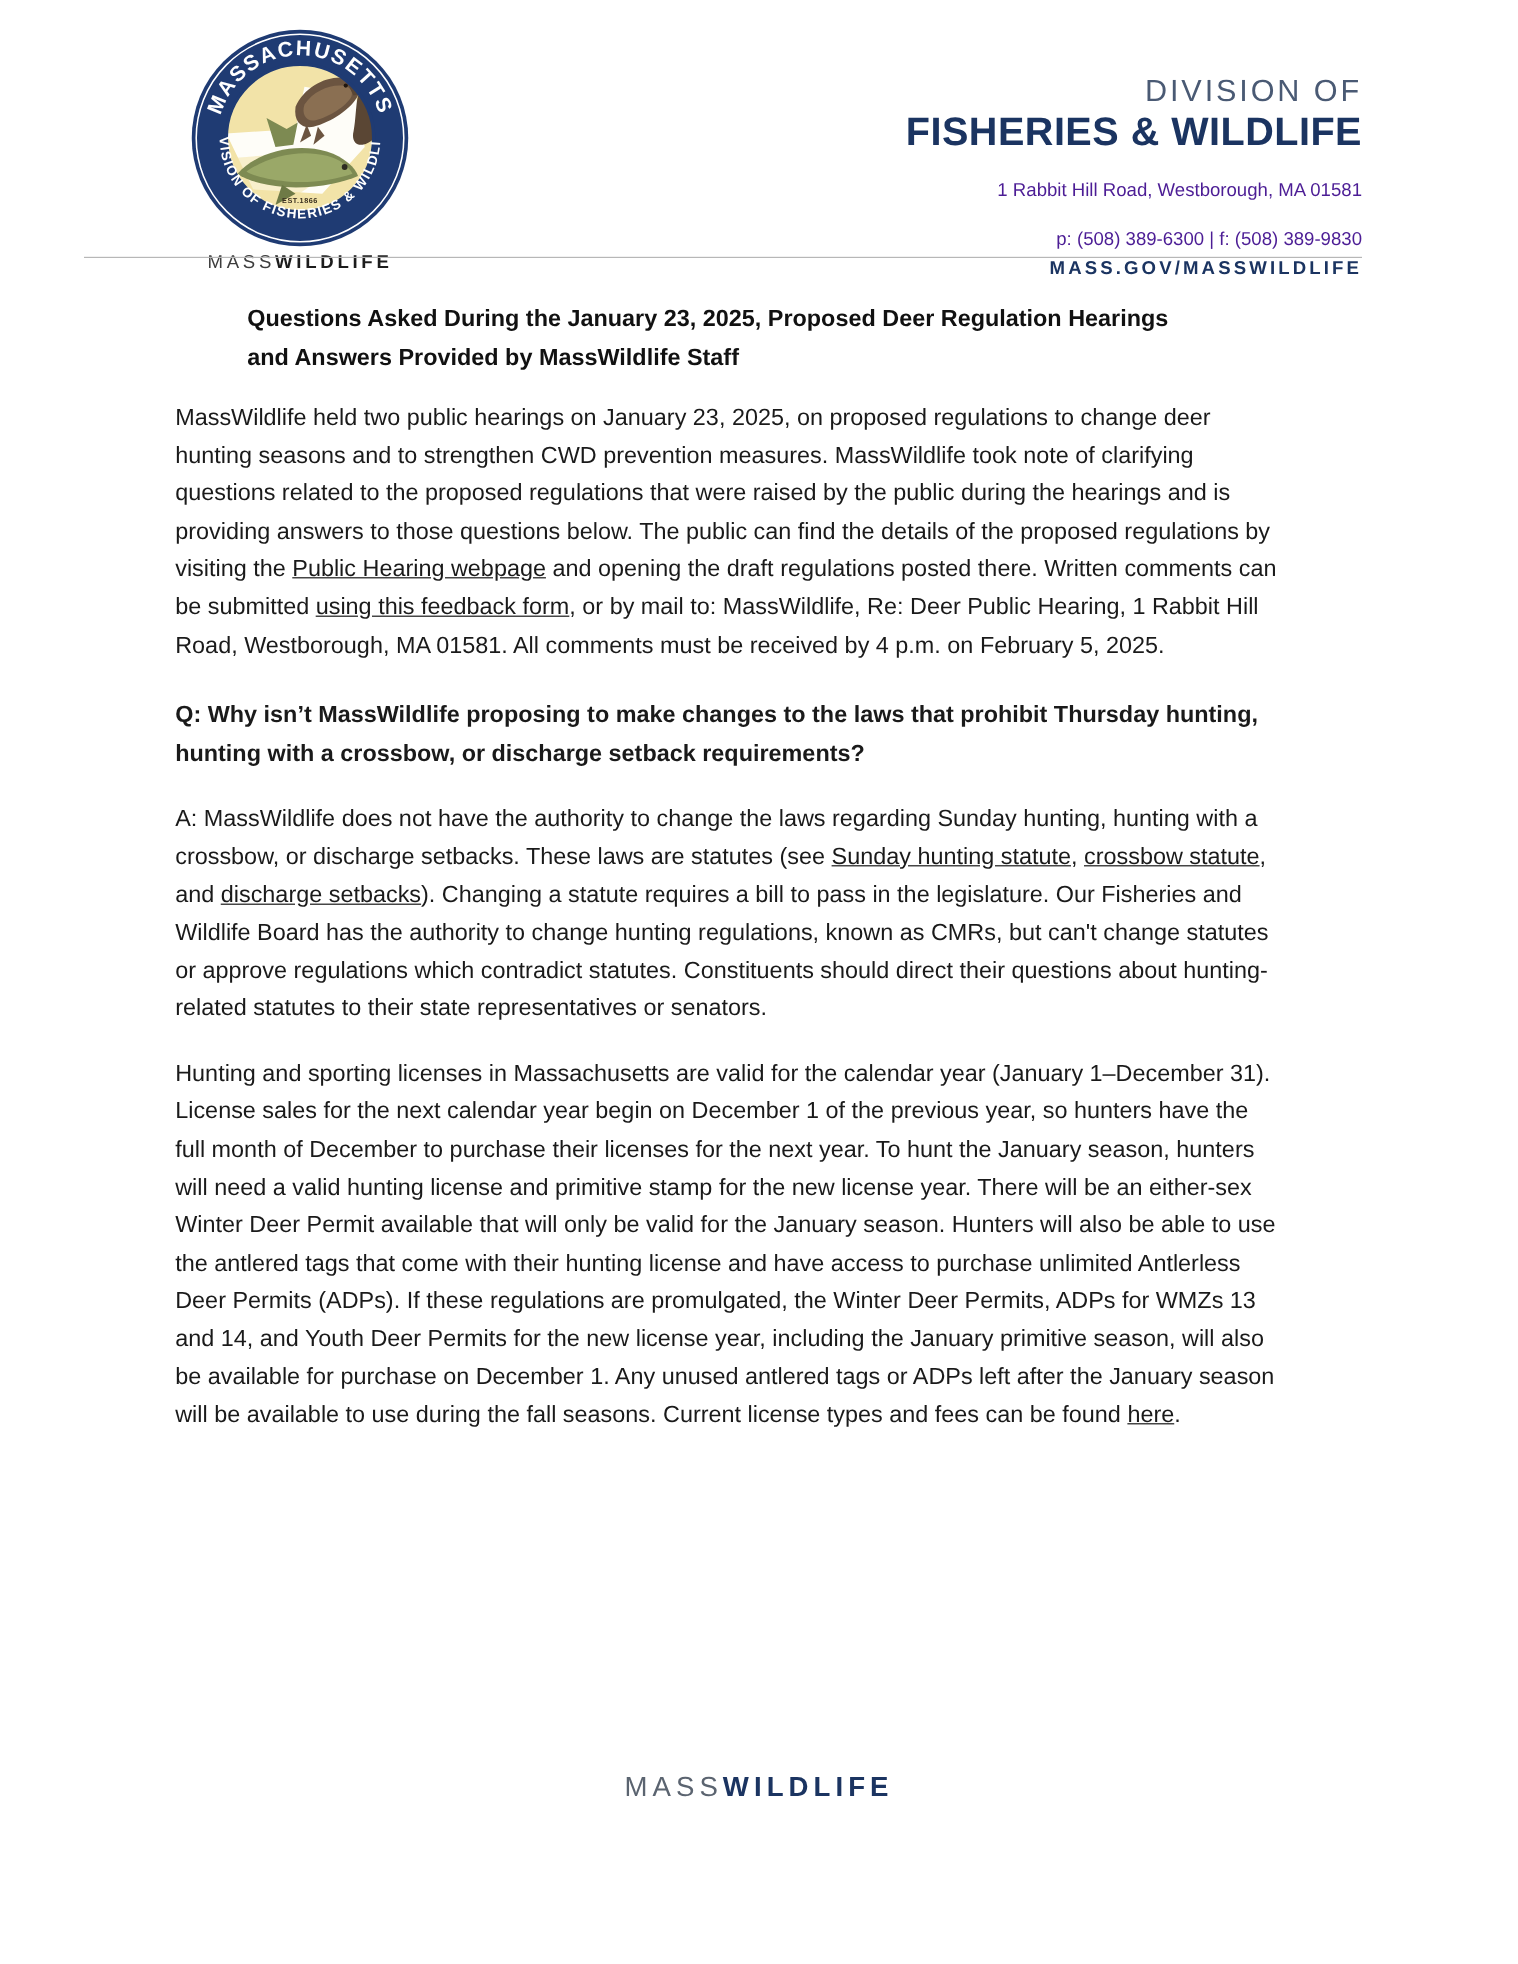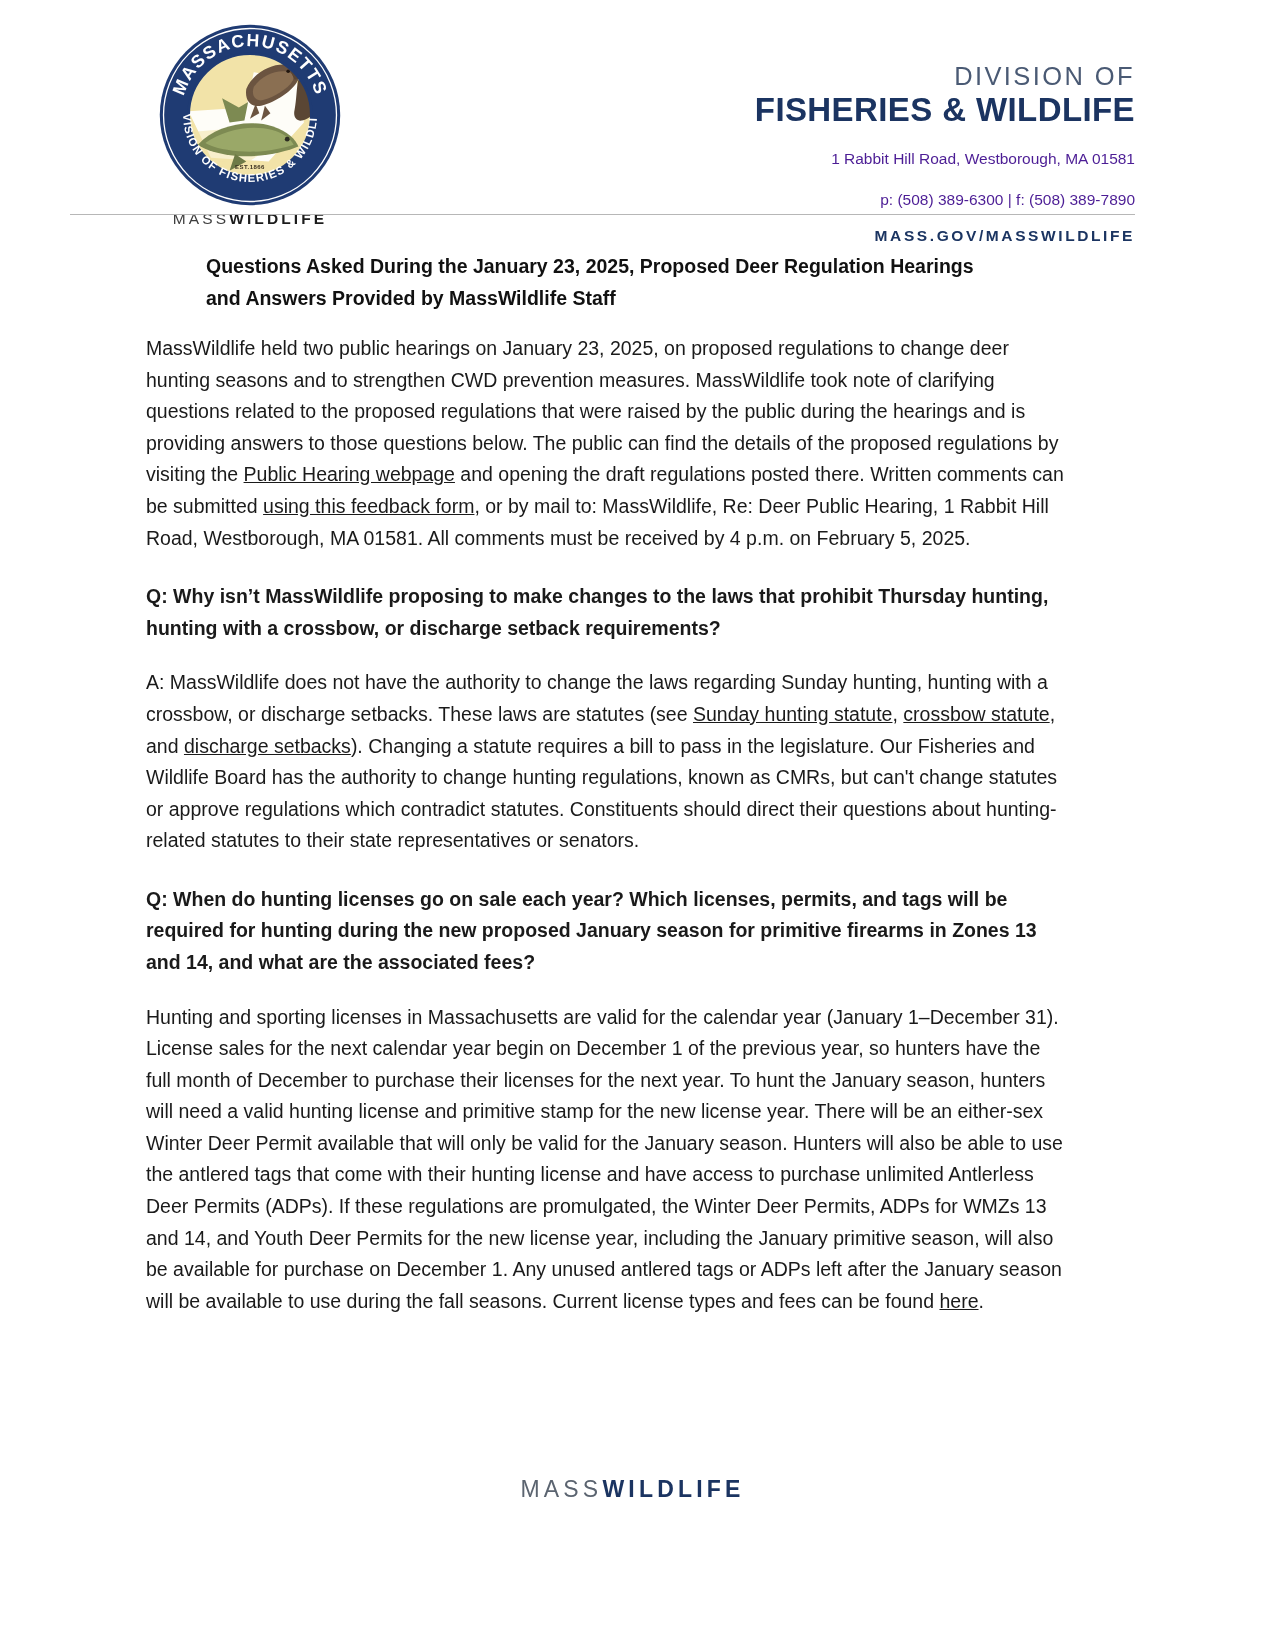--- a/index.html
+++ b/index.html
@@ -77,21 +77,21 @@
     line-height: 1.12;
     margin-top: 1px;
   }
   .hr-address {
     margin-top: 19px;
     font-size: 15.5px;
     color: #4c1d95;
     line-height: 1.45;
   }
   .hr-site {
-    margin-top: 16px;
+    margin-top: 4px;
     font-size: 15.5px;
     font-weight: bold;
     letter-spacing: 2.6px;
     color: #1b3461;
   }
 
   .header-rule {
     position: absolute;
     left: 70px;
     right: 130px;
@@ -207,41 +207,40 @@
           <text x="100" y="158" text-anchor="middle" font-family="'Liberation Sans', sans-serif" font-size="6.5" font-weight="bold" fill="#3a3020" letter-spacing="0.5">EST.1866</text>
         </svg>
       </div>
       <div class="logo-wordmark"><span>MASS</span><span class="lw-bold">WILDLIFE</span></div>
     </div>
 
     <div class="header-right">
       <div class="hr-division">DIVISION OF</div>
       <div class="hr-fisheries">FISHERIES &amp; WILDLIFE</div>
       <div class="hr-address">1 Rabbit Hill Road, Westborough, MA 01581</div>
-      <div class="hr-address">p: (508) 389-6300 | f: (508) 389-7890</div>
+      <div class="hr-address">p: (508) 389-6300 | f: (508) 389-9830</div>
       <div class="hr-site">MASS.GOV/MASSWILDLIFE</div>
     </div>
 
     <div class="header-rule"></div>
   </div>
 
   <div class="content">
 
     <div class="doc-title">
       <span>Questions Asked During the January 23, 2025, Proposed Deer Regulation Hearings and</span>
       <span>Answers Provided by MassWildlife Staff</span>
     </div>
 
     <p class="para first"><span>MassWildlife held two public hearings on January 23, 2025, on proposed regulations to change deer hunting seasons and to strengthen CWD prevention measures. MassWildlife took note of clarifying questions related to the proposed regulations that were raised by the public during the hearings and is providing answers to those questions below. The public can find the details of the proposed regulations by visiting the </span><a class="lnk" href="#">Public Hearing webpage</a><span> and opening the draft regulations posted there. Written comments can be submitted </span><a class="lnk" href="#">using this feedback form</a><span>, or by mail to: MassWildlife, Re: Deer Public Hearing, 1 Rabbit Hill Road, Westborough, MA 01581. All comments must be received by 4 p.m. on February 5, 2025.</span></p>
 
     <p class="para q">Q: Why isn’t MassWildlife proposing to make changes to the laws that prohibit Thursday hunting, hunting with a crossbow, or discharge setback requirements?</p>
 
     <p class="para"><span>A: MassWildlife does not have the authority to change the laws regarding Sunday hunting, hunting with a crossbow, or discharge setbacks. These laws are statutes (see </span><a class="lnk" href="#">Sunday hunting statute</a><span>, </span><a class="lnk" href="#">crossbow statute</a><span>, and </span><a class="lnk" href="#">discharge setbacks</a><span>). Changing a statute requires a bill to pass in the legislature. Our Fisheries and Wildlife Board has the authority to change hunting regulations, known as CMRs, but can't change statutes or approve regulations which contradict statutes. Constituents should direct their questions about hunting-related statutes to their state representatives or senators.</span></p>
 
-    <p class="para q">Q: When do hunting licenses go on sale each year? Which licenses, permits, and tags will be required for hunting during the new proposed January season for primitive firearms in Zones 13 and 14, and what are the associated fees?</p>
 
     <p class="para"><span>Hunting and sporting licenses in Massachusetts are valid for the calendar year (January 1–December 31). License sales for the next calendar year begin on December 1 of the previous year, so hunters have the full month of December to purchase their licenses for the next year. To hunt the January season, hunters will need a valid hunting license and primitive stamp for the new license year. There will be an either-sex Winter Deer Permit available that will only be valid for the January season. Hunters will also be able to use the antlered tags that come with their hunting license and have access to purchase unlimited Antlerless Deer Permits (ADPs). If these regulations are promulgated, the Winter Deer Permits, ADPs for WMZs 13 and 14, and Youth Deer Permits for the new license year, including the January primitive season, will also be available for purchase on December 1. Any unused antlered tags or ADPs left after the January season will be available to use during the fall seasons. Current license types and fees can be found </span><a class="lnk" href="#">here</a><span>.</span></p>
 
   </div>
 
   <div class="footer">
     <div class="footer-wordmark"><span>MASS</span><span class="fw-bold">WILDLIFE</span></div>
   </div>
 
 </div>

